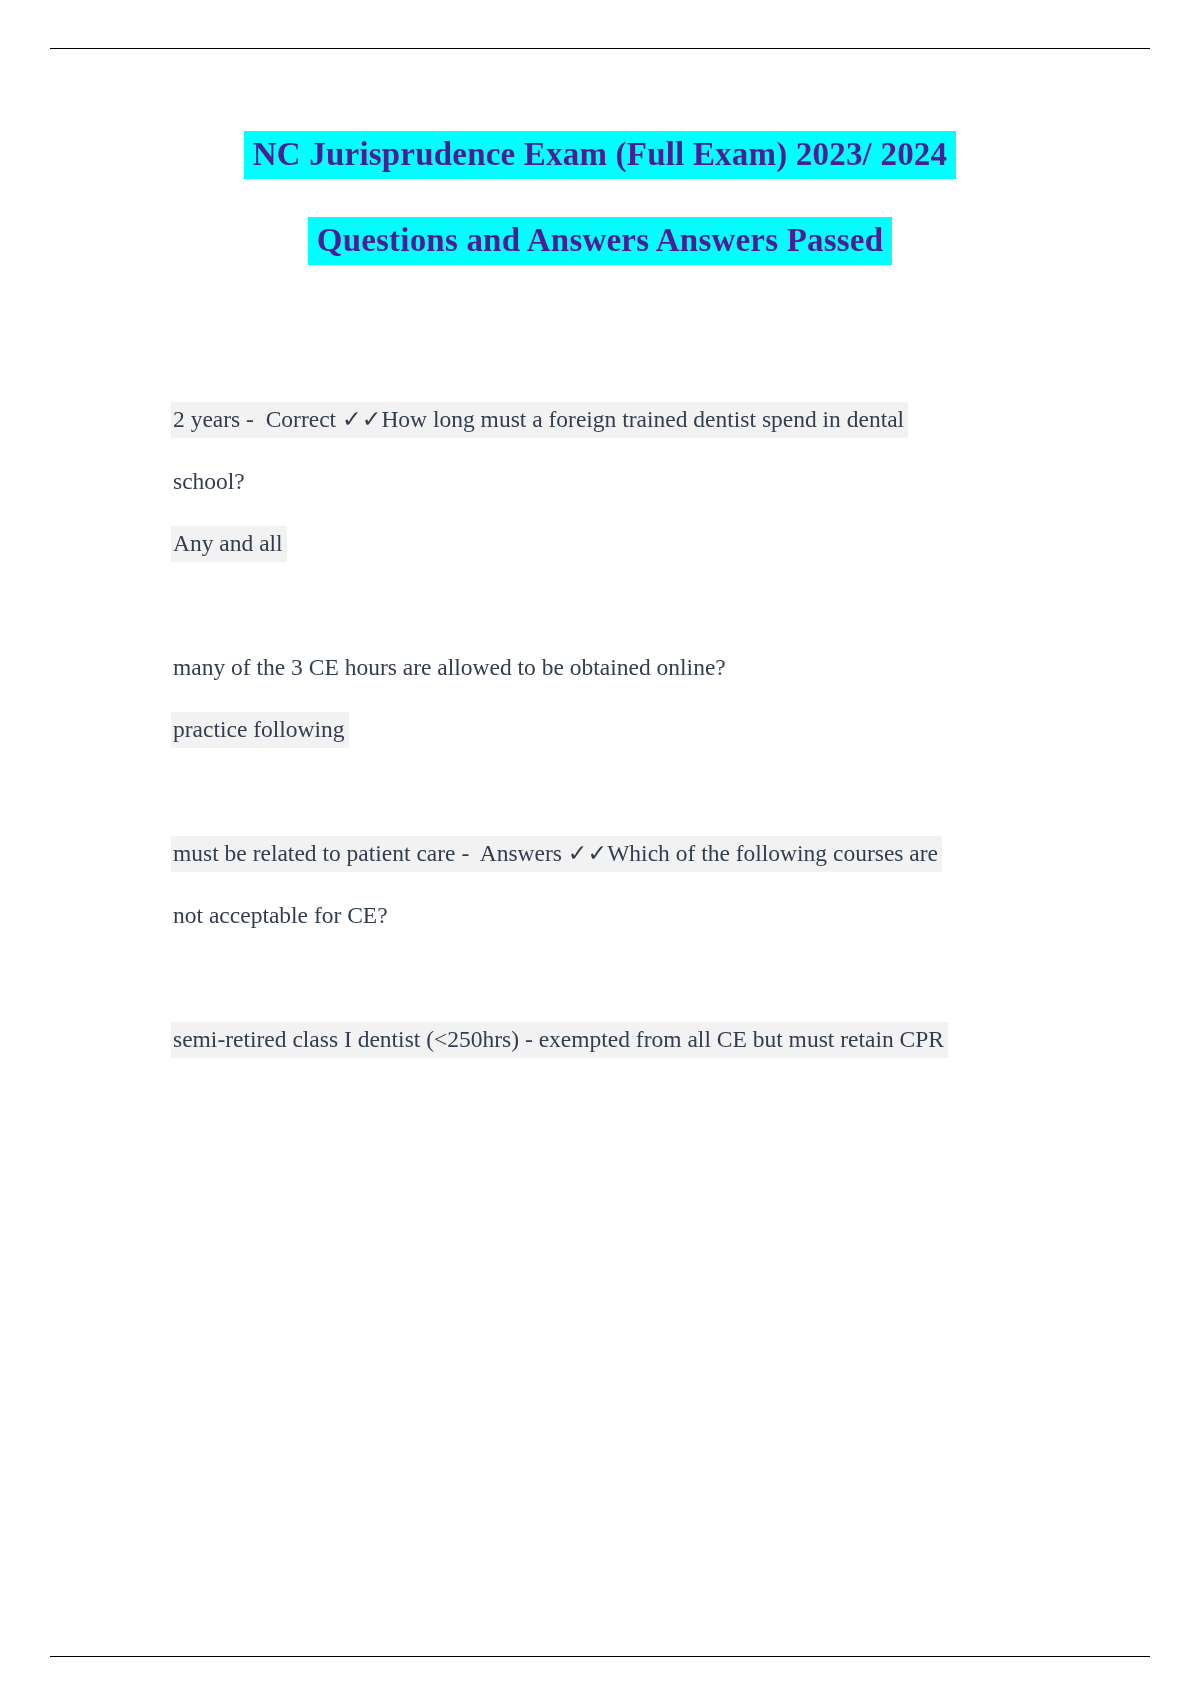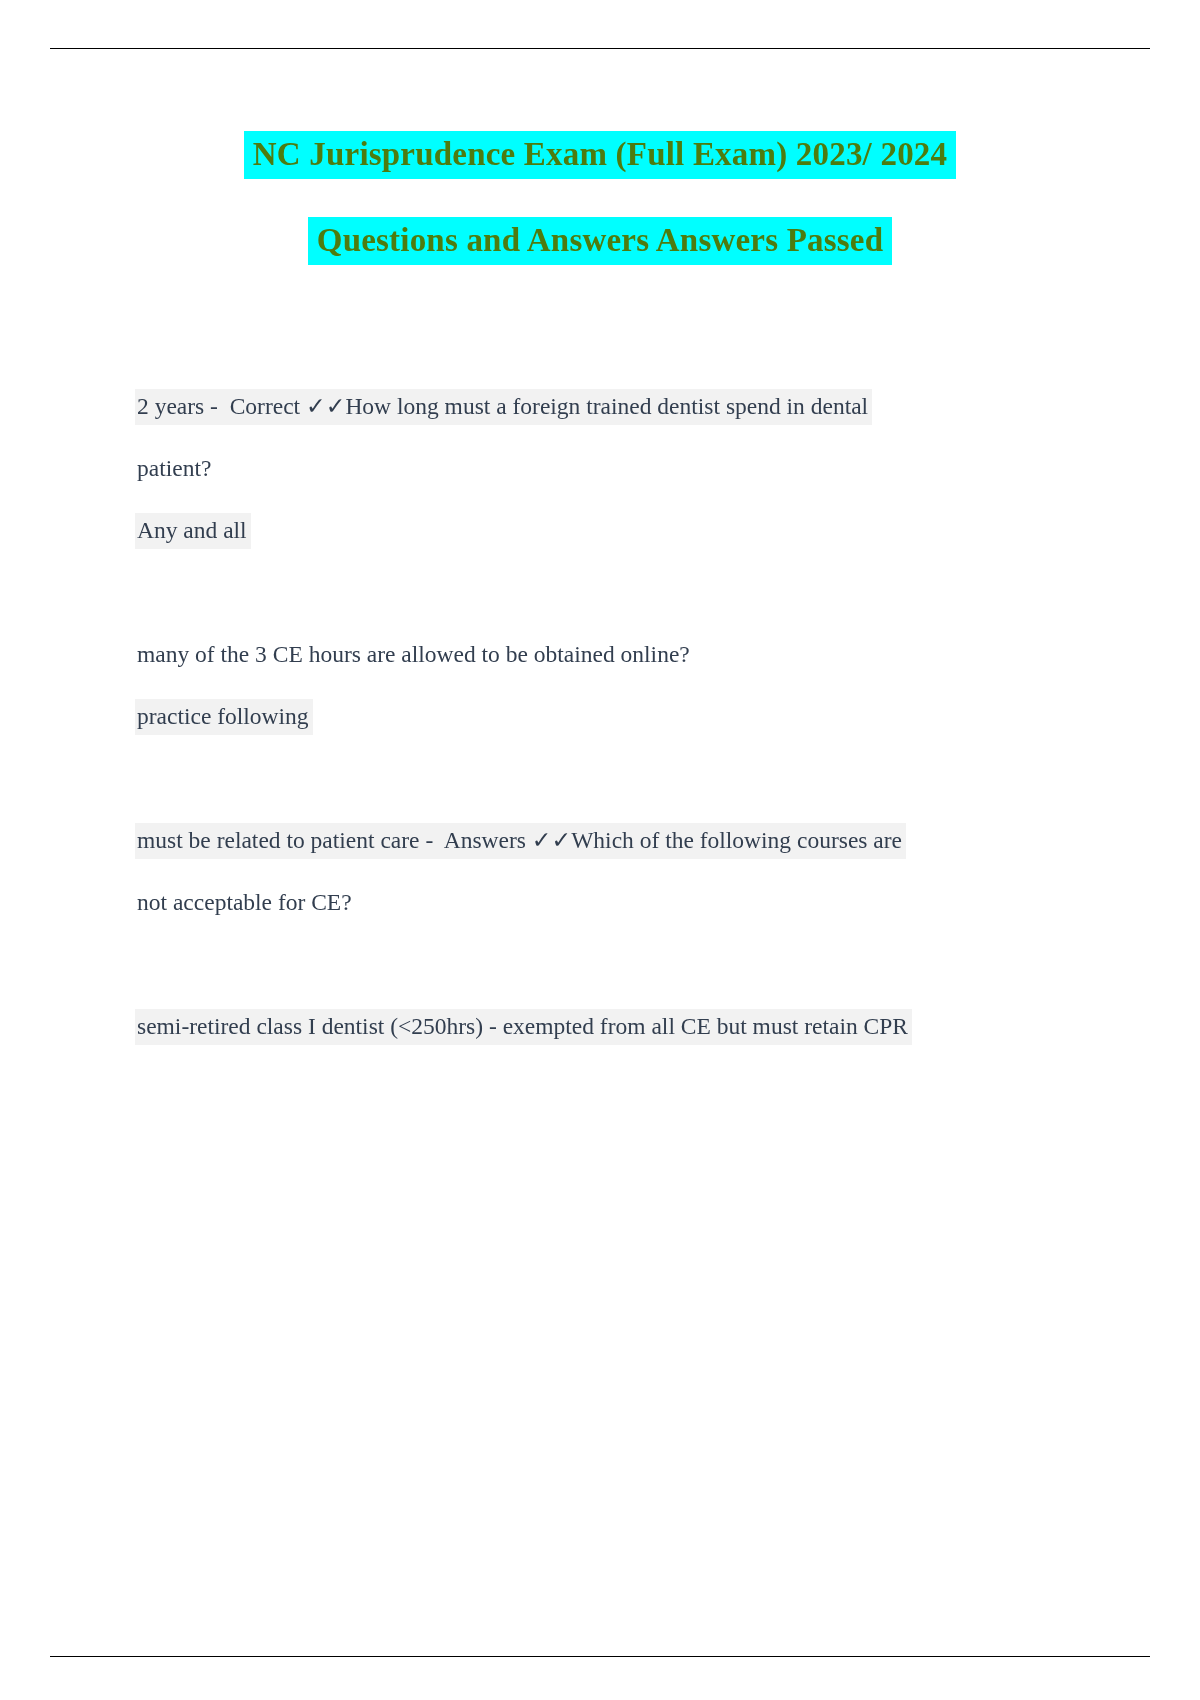--- a/index.html
+++ b/index.html
@@ -28,21 +28,21 @@
   .rule-bottom { top: 1656px; }
 
   .title-line {
     position: absolute;
     left: 0;
     right: 0;
     text-align: center;
     margin: 0;
     font-size: 33px;
     font-weight: bold;
-    color: #4d7c0f;
+    color: #4c1d95;
     letter-spacing: 0.2px;
   }
   .title-line-1 { top: 136px; }
   .title-line-2 { top: 222px; }
   .title-hl {
     background: var(--title-hl, #00ffff);
     padding: 5px 9px 7px 9px;
     white-space: pre;
   }
 
@@ -51,21 +51,22 @@
     top: 389px;
     left: 135px;
     right: 100px;
   }
   .qa-block {
     margin-bottom: 62px;
   }
   .line {
     height: 62px;
     display: flex;
-    align-items: flex-start;
+    align-items: center;
+    margin-left: 36px;
   }
   .txt {
     font-size: 23.5px;
     color: var(--body-color, #323e4f);
     white-space: pre;
     line-height: 1.3;
     padding: 2px 4px 3px 2px;
   }
   .hl-gray {
     background: var(--body-hl, #f2f2f2);
@@ -80,21 +81,21 @@
   <h1 class="title-line title-line-1"><span class="title-hl">NC Jurisprudence Exam (Full Exam) 2023/ 2024</span></h1>
 
   <h1 class="title-line title-line-2"><span class="title-hl">Questions and Answers Answers Passed</span></h1>
 
   <div class="qa-body" id="qa-blocks">
       <div class="qa-block">
         <div class="line">
           <span class="txt hl-gray">2 years -  Correct ✓✓How long must a foreign trained dentist spend in dental</span>
         </div>
         <div class="line">
-          <span class="txt">patient?</span>
+          <span class="txt">school?</span>
         </div>
         <div class="line">
           <span class="txt hl-gray">Any and all</span>
         </div>
       </div>
       <div class="qa-block">
         <div class="line">
           <span class="txt">many of the 3 CE hours are allowed to be obtained online?</span>
         </div>
         <div class="line">

